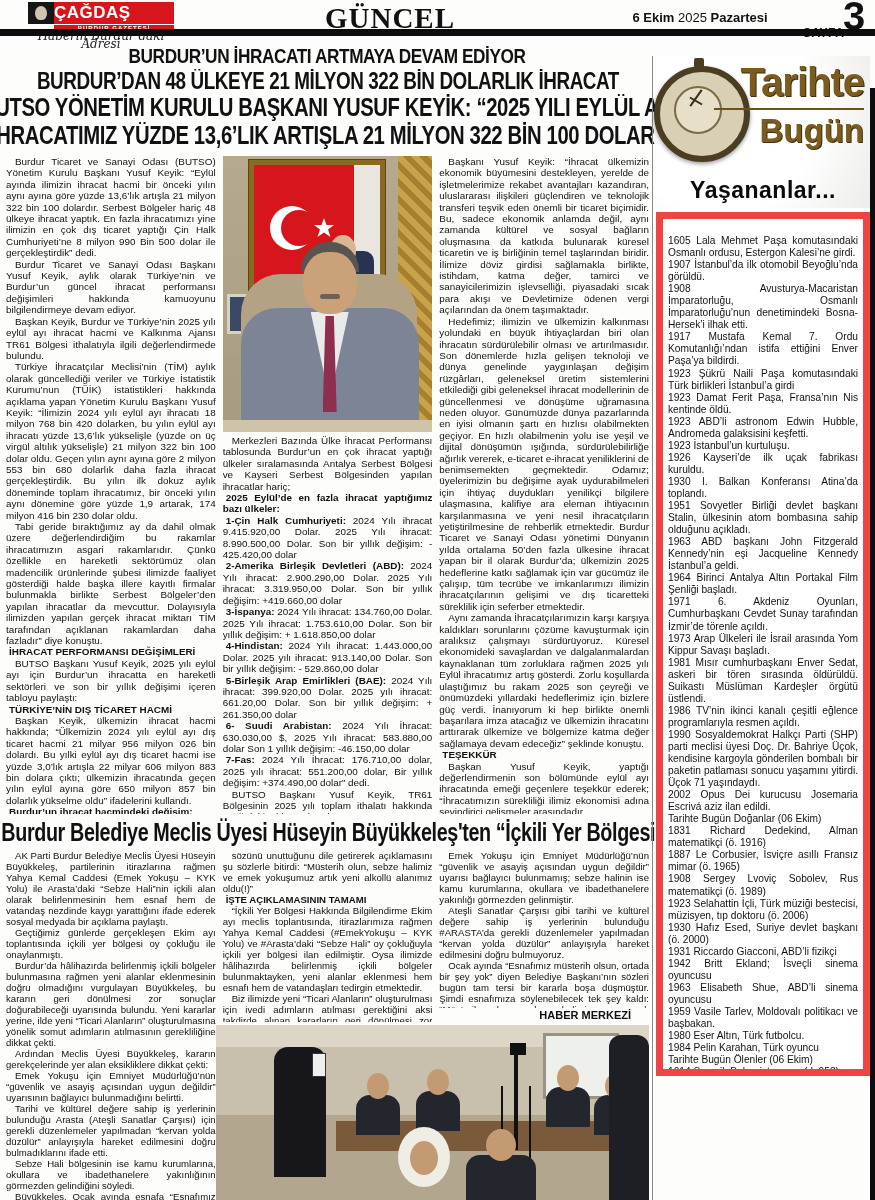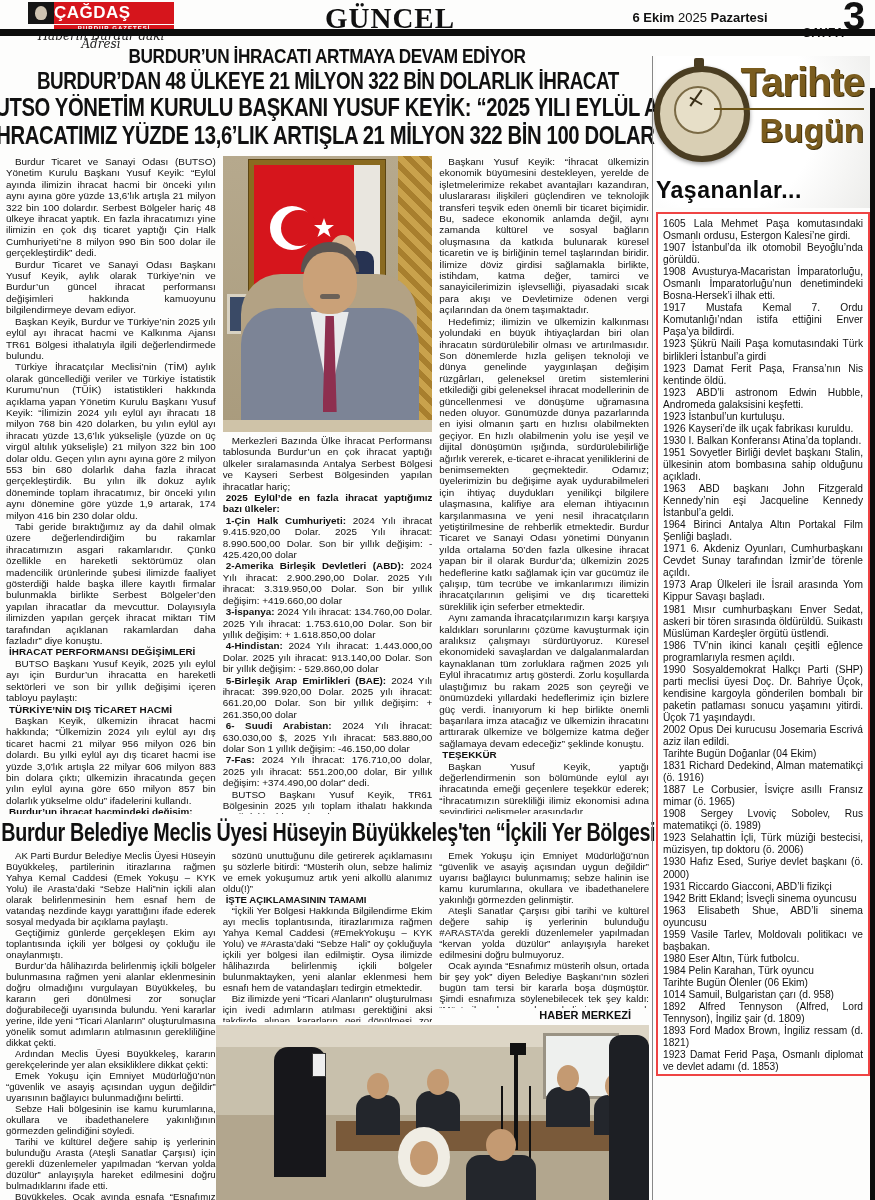--- a/index.html
+++ b/index.html
@@ -105,24 +105,24 @@
   .watch-inner{position:absolute;left:14px;top:14px;width:44px;height:44px;border-radius:50%;
                border:2px solid #7a6a45;background:#e7dfc8;}
   .watch-hand1{position:absolute;left:35px;top:16px;width:2px;height:20px;background:#3a2f18;transform:rotate(35deg);}
   .watch-hand2{position:absolute;left:35px;top:22px;width:2px;height:14px;background:#3a2f18;transform:rotate(-60deg);}
   .watch-crown{position:absolute;left:34px;top:-14px;width:10px;height:10px;background:#4a3d22;border-radius:2px;}
   .banner-t1{position:absolute;right:6px;top:4px;font-size:40px;font-weight:bold;color:#7a5c1e;
              text-shadow:1px 1px 0 #3f2f0c;letter-spacing:-1px;}
   .banner-line{position:absolute;right:6px;top:52px;width:150px;height:2px;background:#6b5316;}
   .banner-t2{position:absolute;right:6px;top:56px;font-size:33px;font-weight:bold;color:#7a5c1e;
              text-shadow:1px 1px 0 #3f2f0c;}
-  .banner-t3{position:absolute;left:0;right:0;bottom:4px;text-align:left;font-size:23px;font-weight:bold;
+  .banner-t3{position:absolute;left:0;right:0;bottom:4px;text-align:center;font-size:23px;font-weight:bold;
              letter-spacing:.5px;color:#0b0b0b;}
-  .history-box{margin-top:4px;height:864px;border:2px solid #ef4444;background:#fff;
-               padding:4px 5px;box-sizing:border-box;overflow:hidden;}
+  .history-box{margin-top:4px;height:864px;border:7px solid #ef4444;background:#fff;
+               padding:16px 5px;box-sizing:border-box;overflow:hidden;}
   .hline{margin:0;font-size:10.2px;line-height:12.05px;text-align:justify;}
 </style>
 </head>
 <body>
 
 <div class="page">
 
   <header class="topbar">
     <div class="logo">
       <div class="logo-row">
@@ -228,22 +228,22 @@
         <span>AK Parti Burdur Belediye Meclis Üyesi Hüseyin Büyükkeleş'ten “İçkili Yer Bölgesi” Tepkisi</span>
       </div>
     <div class="cols bottom-region">
       <div class="col">
 
       <p class="para p"><b></b><span>AK Parti Burdur Belediye Meclis Üyesi Hüseyin Büyükkeleş, partilerinin itirazlarına rağmen Yahya Kemal Caddesi (Emek Yokuşu – KYK Yolu) ile Arasta’daki “Sebze Hali”nin içkili alan olarak belirlenmesinin hem esnaf hem de vatandaş nezdinde kaygı yarattığını ifade ederek sosyal medyada bir açıklama paylaştı.</span></p>
           <p class="para p"><b></b><span>Geçtiğimiz günlerde gerçekleşen Ekim ayı toplantısında içkili yer bölgesi oy çokluğu ile onaylanmıştı.</span></p>
           <p class="para p"><b></b><span>Burdur’da hâlihazırda belirlenmiş içkili bölgeler bulunmasına rağmen yeni alanlar eklenmesinin doğru olmadığını vurgulayan Büyükkeleş, bu kararın geri dönülmesi zor sonuçlar doğurabileceği uyarısında bulundu. Yeni kararlar yerine, ilde yeni “Ticari Alanların” oluşturulmasına yönelik somut adımların atılmasının gerekliliğine dikkat çekti.</span></p>
           <p class="para p"><b></b><span>Ardından Meclis Üyesi Büyükkeleş, kararın gerekçelerinde yer alan eksikliklere dikkat çekti:</span></p>
           <p class="para p"><b></b><span>Emek Yokuşu için Emniyet Müdürlüğü’nün “güvenlik ve asayiş açısından uygun değildir” uyarısının bağlayıcı bulunmadığını belirtti.</span></p>
+          <p class="para p"><b></b><span>Tarihi ve kültürel değere sahip iş yerlerinin bulunduğu Arasta (Ateşli Sanatlar Çarşısı) için gerekli düzenlemeler yapılmadan “kervan yolda düzülür” anlayışıyla hareket edilmesini doğru bulmadıklarını ifade etti.</span></p>
           <p class="para p"><b></b><span>Sebze Hali bölgesinin ise kamu kurumlarına, okullara ve ibadethanelere yakınlığının görmezden gelindiğini söyledi.</span></p>
-          <p class="para p"><b></b><span>Tarihi ve kültürel değere sahip iş yerlerinin bulunduğu Arasta (Ateşli Sanatlar Çarşısı) için gerekli düzenlemeler yapılmadan “kervan yolda düzülür” anlayışıyla hareket edilmesini doğru bulmadıklarını ifade etti.</span></p>
           <p class="para p"><b></b><span>Büyükkeleş, Ocak ayında esnafa “Esnafımız müsterih olsun, ortada bir şey yok” sözünü veren Belediye Başkanı’nın, şimdi tam tersine bir kararla</span></p>
         </div>
       <div class="col">
         <div class="flow-clip2">
 
         <p class="para p"><b></b><span>sözünü unuttuğunu dile getirerek açıklamasını şu sözlerle bitirdi: “Müsterih olun, sebze halimiz ve emek yokuşumuz artık yeni alkollü alanımız oldu(!)”</span></p>
             <p class="para sub"><b></b><span>İŞTE AÇIKLAMASININ TAMAMI</span></p>
             <p class="para p"><b></b><span>“İçkili Yer Bölgesi Hakkında Bilgilendirme Ekim ayı meclis toplantısında, itirazlarımıza rağmen Yahya Kemal Caddesi (#EmekYokuşu – KYK Yolu) ve #Arasta’daki “Sebze Hali” oy çokluğuyla içkili yer bölgesi ilan edilmiştir. Oysa ilimizde hâlihazırda belirlenmiş içkili bölgeler bulunmaktayken, yeni alanlar eklenmesi hem esnafı hem de vatandaşları tedirgin etmektedir.</span></p>
             <p class="para p"><b></b><span>Biz ilimizde yeni “Ticari Alanların” oluşturulması için ivedi adımların atılması gerektiğini aksi takdirde alınan kararların geri dönülmesi zor sonuçlar doğuracağını ifade ettik ve ediyoruz.</span></p>
           </div>
@@ -313,21 +313,21 @@
           <p class="hline"><span>1930 I. Balkan Konferansı Atina’da toplandı.</span></p>
           <p class="hline"><span>1951 Sovyetler Birliği devlet başkanı Stalin, ülkesinin atom bombasına sahip olduğunu açıkladı.</span></p>
           <p class="hline"><span>1963 ABD başkanı John Fitzgerald Kennedy’nin eşi Jacqueline Kennedy İstanbul’a geldi.</span></p>
           <p class="hline"><span>1964 Birinci Antalya Altın Portakal Film Şenliği başladı.</span></p>
           <p class="hline"><span>1971 6. Akdeniz Oyunları, Cumhurbaşkanı Cevdet Sunay tarafından İzmir’de törenle açıldı.</span></p>
           <p class="hline"><span>1973 Arap Ülkeleri ile İsrail arasında Yom Kippur Savaşı başladı.</span></p>
           <p class="hline"><span>1981 Mısır cumhurbaşkanı Enver Sedat, askeri bir tören sırasında öldürüldü. Suikastı Müslüman Kardeşler örgütü üstlendi.</span></p>
           <p class="hline"><span>1986 TV’nin ikinci kanalı çeşitli eğlence programlarıyla resmen açıldı.</span></p>
           <p class="hline"><span>1990 Sosyaldemokrat Halkçı Parti (SHP) parti meclisi üyesi Doç. Dr. Bahriye Üçok, kendisine kargoyla gönderilen bombalı bir paketin patlaması sonucu yaşamını yitirdi. Üçok 71 yaşındaydı.</span></p>
           <p class="hline"><span>2002 Opus Dei kurucusu Josemaria Escrivá aziz ilan edildi.</span></p>
-          <p class="hline"><span>Tarihte Bugün Doğanlar (04 Ekim)</span></p>
+          <p class="hline"><span>Tarihte Bugün Doğanlar (06 Ekim)</span></p>
           <p class="hline"><span>1831 Richard Dedekind, Alman matematikçi (ö. 1916)</span></p>
           <p class="hline"><span>1887 Le Corbusier, İsviçre asıllı Fransız mimar (ö. 1965)</span></p>
           <p class="hline"><span>1908 Sergey Lvoviç Sobolev, Rus matematikçi (ö. 1989)</span></p>
           <p class="hline"><span>1923 Selahattin İçli, Türk müziği bestecisi, müzisyen, tıp doktoru (ö. 2006)</span></p>
           <p class="hline"><span>1930 Hafız Esed, Suriye devlet başkanı (ö. 2000)</span></p>
           <p class="hline"><span>1931 Riccardo Giacconi, ABD’li fizikçi</span></p>
           <p class="hline"><span>1942 Britt Ekland; İsveçli sinema oyuncusu</span></p>
           <p class="hline"><span>1963 Elisabeth Shue, ABD’li sinema oyuncusu</span></p>
           <p class="hline"><span>1959 Vasile Tarlev, Moldovalı politikacı ve başbakan.</span></p>
           <p class="hline"><span>1980 Eser Altın, Türk futbolcu.</span></p>

